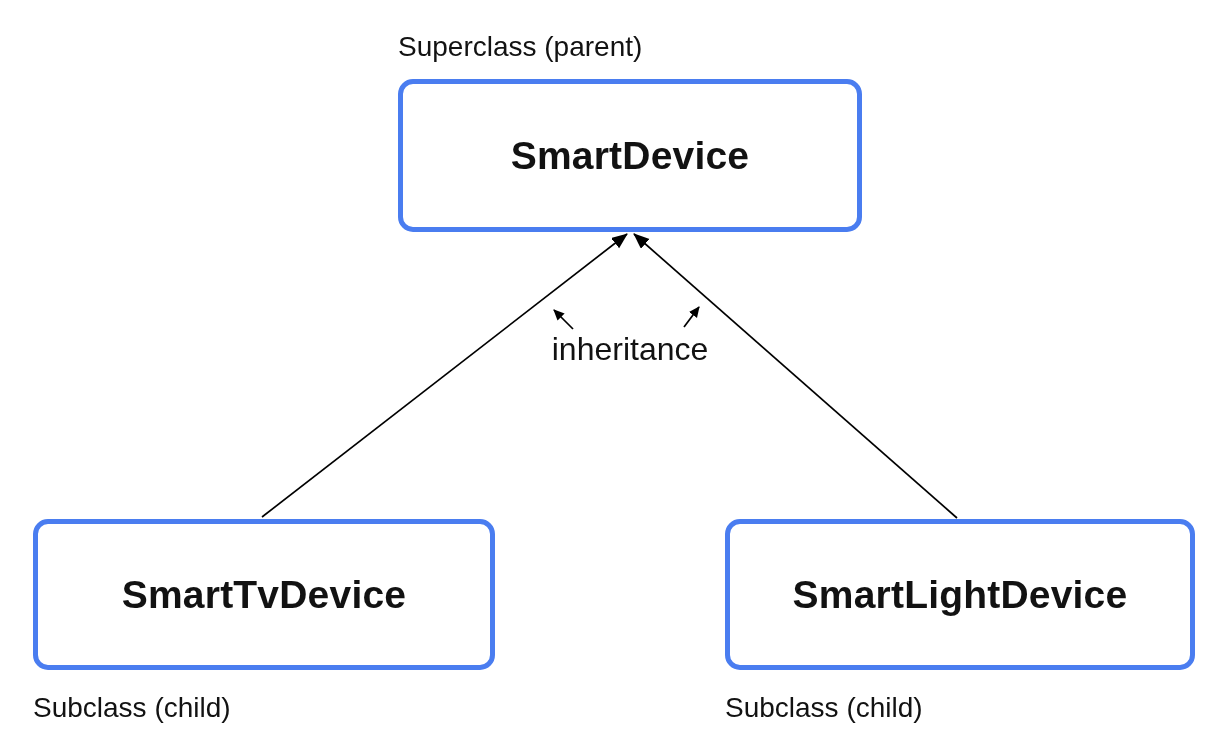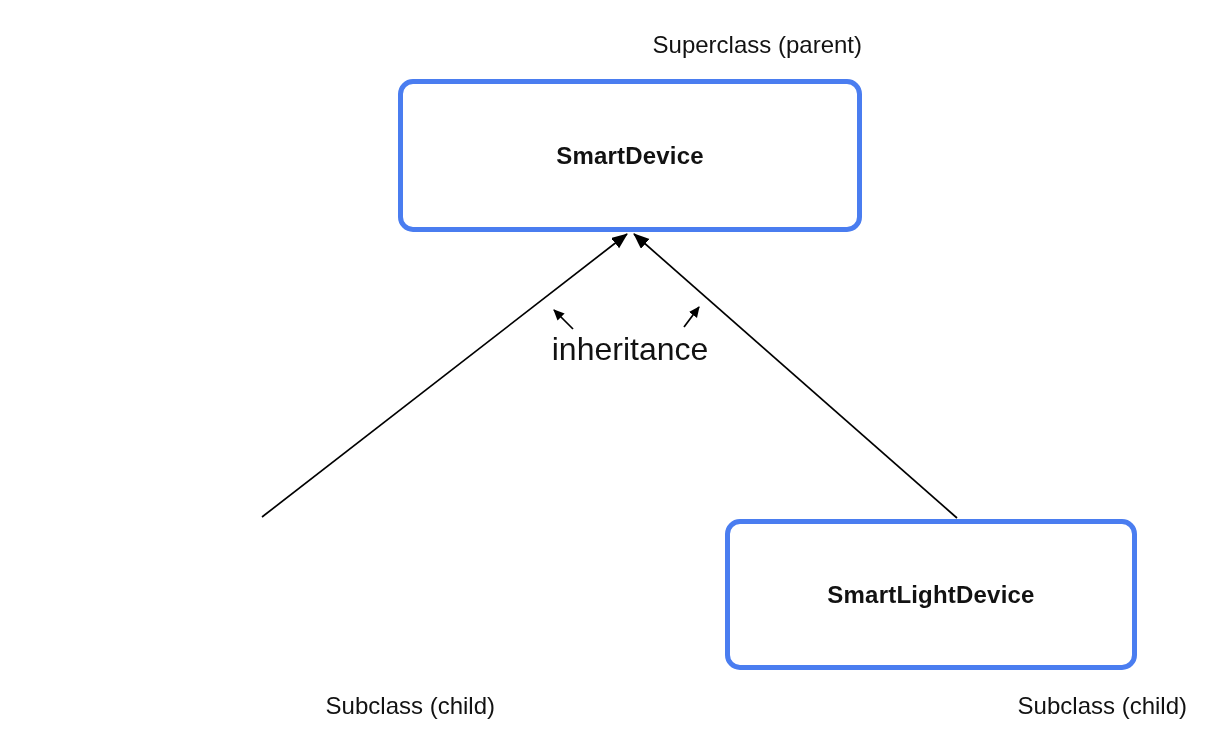--- a/index.html
+++ b/index.html
@@ -33,33 +33,33 @@
     position: absolute;
     border: 5px solid var(--color-box-border);
     border-radius: 15px;
     background: var(--color-box-fill);
     display: flex;
     align-items: center;
     justify-content: center;
   }
   .box-parent { left: 398px; top: 79px;  width: 464px; height: 153px; }
   .box-child-left  { left: 33px;  top: 519px; width: 462px; height: 151px; }
-  .box-child-right { left: 725px; top: 519px; width: 412px; height: 151px; }
+  .box-child-right { left: 725px; top: 519px; width: 470px; height: 151px; }
   .class-name {
-    font-size: 24px;
+    font-size: 39px;
     font-weight: 700;
     letter-spacing: 0.2px;
     color: var(--color-text);
   }
   .role-label {
     position: absolute;
-    font-size: 24px;
+    font-size: 28px;
     font-weight: 400;
     color: var(--color-text);
-    text-align: right;
+    text-align: left;
   }
   .role-parent { left: 398px; top: 31px;  width: 464px; }
   .role-left   { left: 33px;  top: 692px; width: 462px; }
   .role-right  { left: 725px; top: 692px; width: 462px; }
   .edge-label {
     position: absolute;
     left: 480px; top: 331px; width: 300px;
     font-size: 32px;
     font-weight: 400;
     color: var(--color-text);
@@ -87,20 +87,23 @@
   </svg>
 
   <div class="role-label role-parent">Superclass (parent)</div>
 
   <div class="class-box box-parent">
     <span class="class-name">SmartDevice</span>
   </div>
 
   <div class="edge-label">inheritance</div>
 
+  <div class="class-box box-child-left">
+    <span class="class-name">SmartTvDevice</span>
+  </div>
 
   <div class="class-box box-child-right">
     <span class="class-name">SmartLightDevice</span>
   </div>
 
   <div class="role-label role-left">Subclass (child)</div>
 
   <div class="role-label role-right">Subclass (child)</div>
 
 </div>

